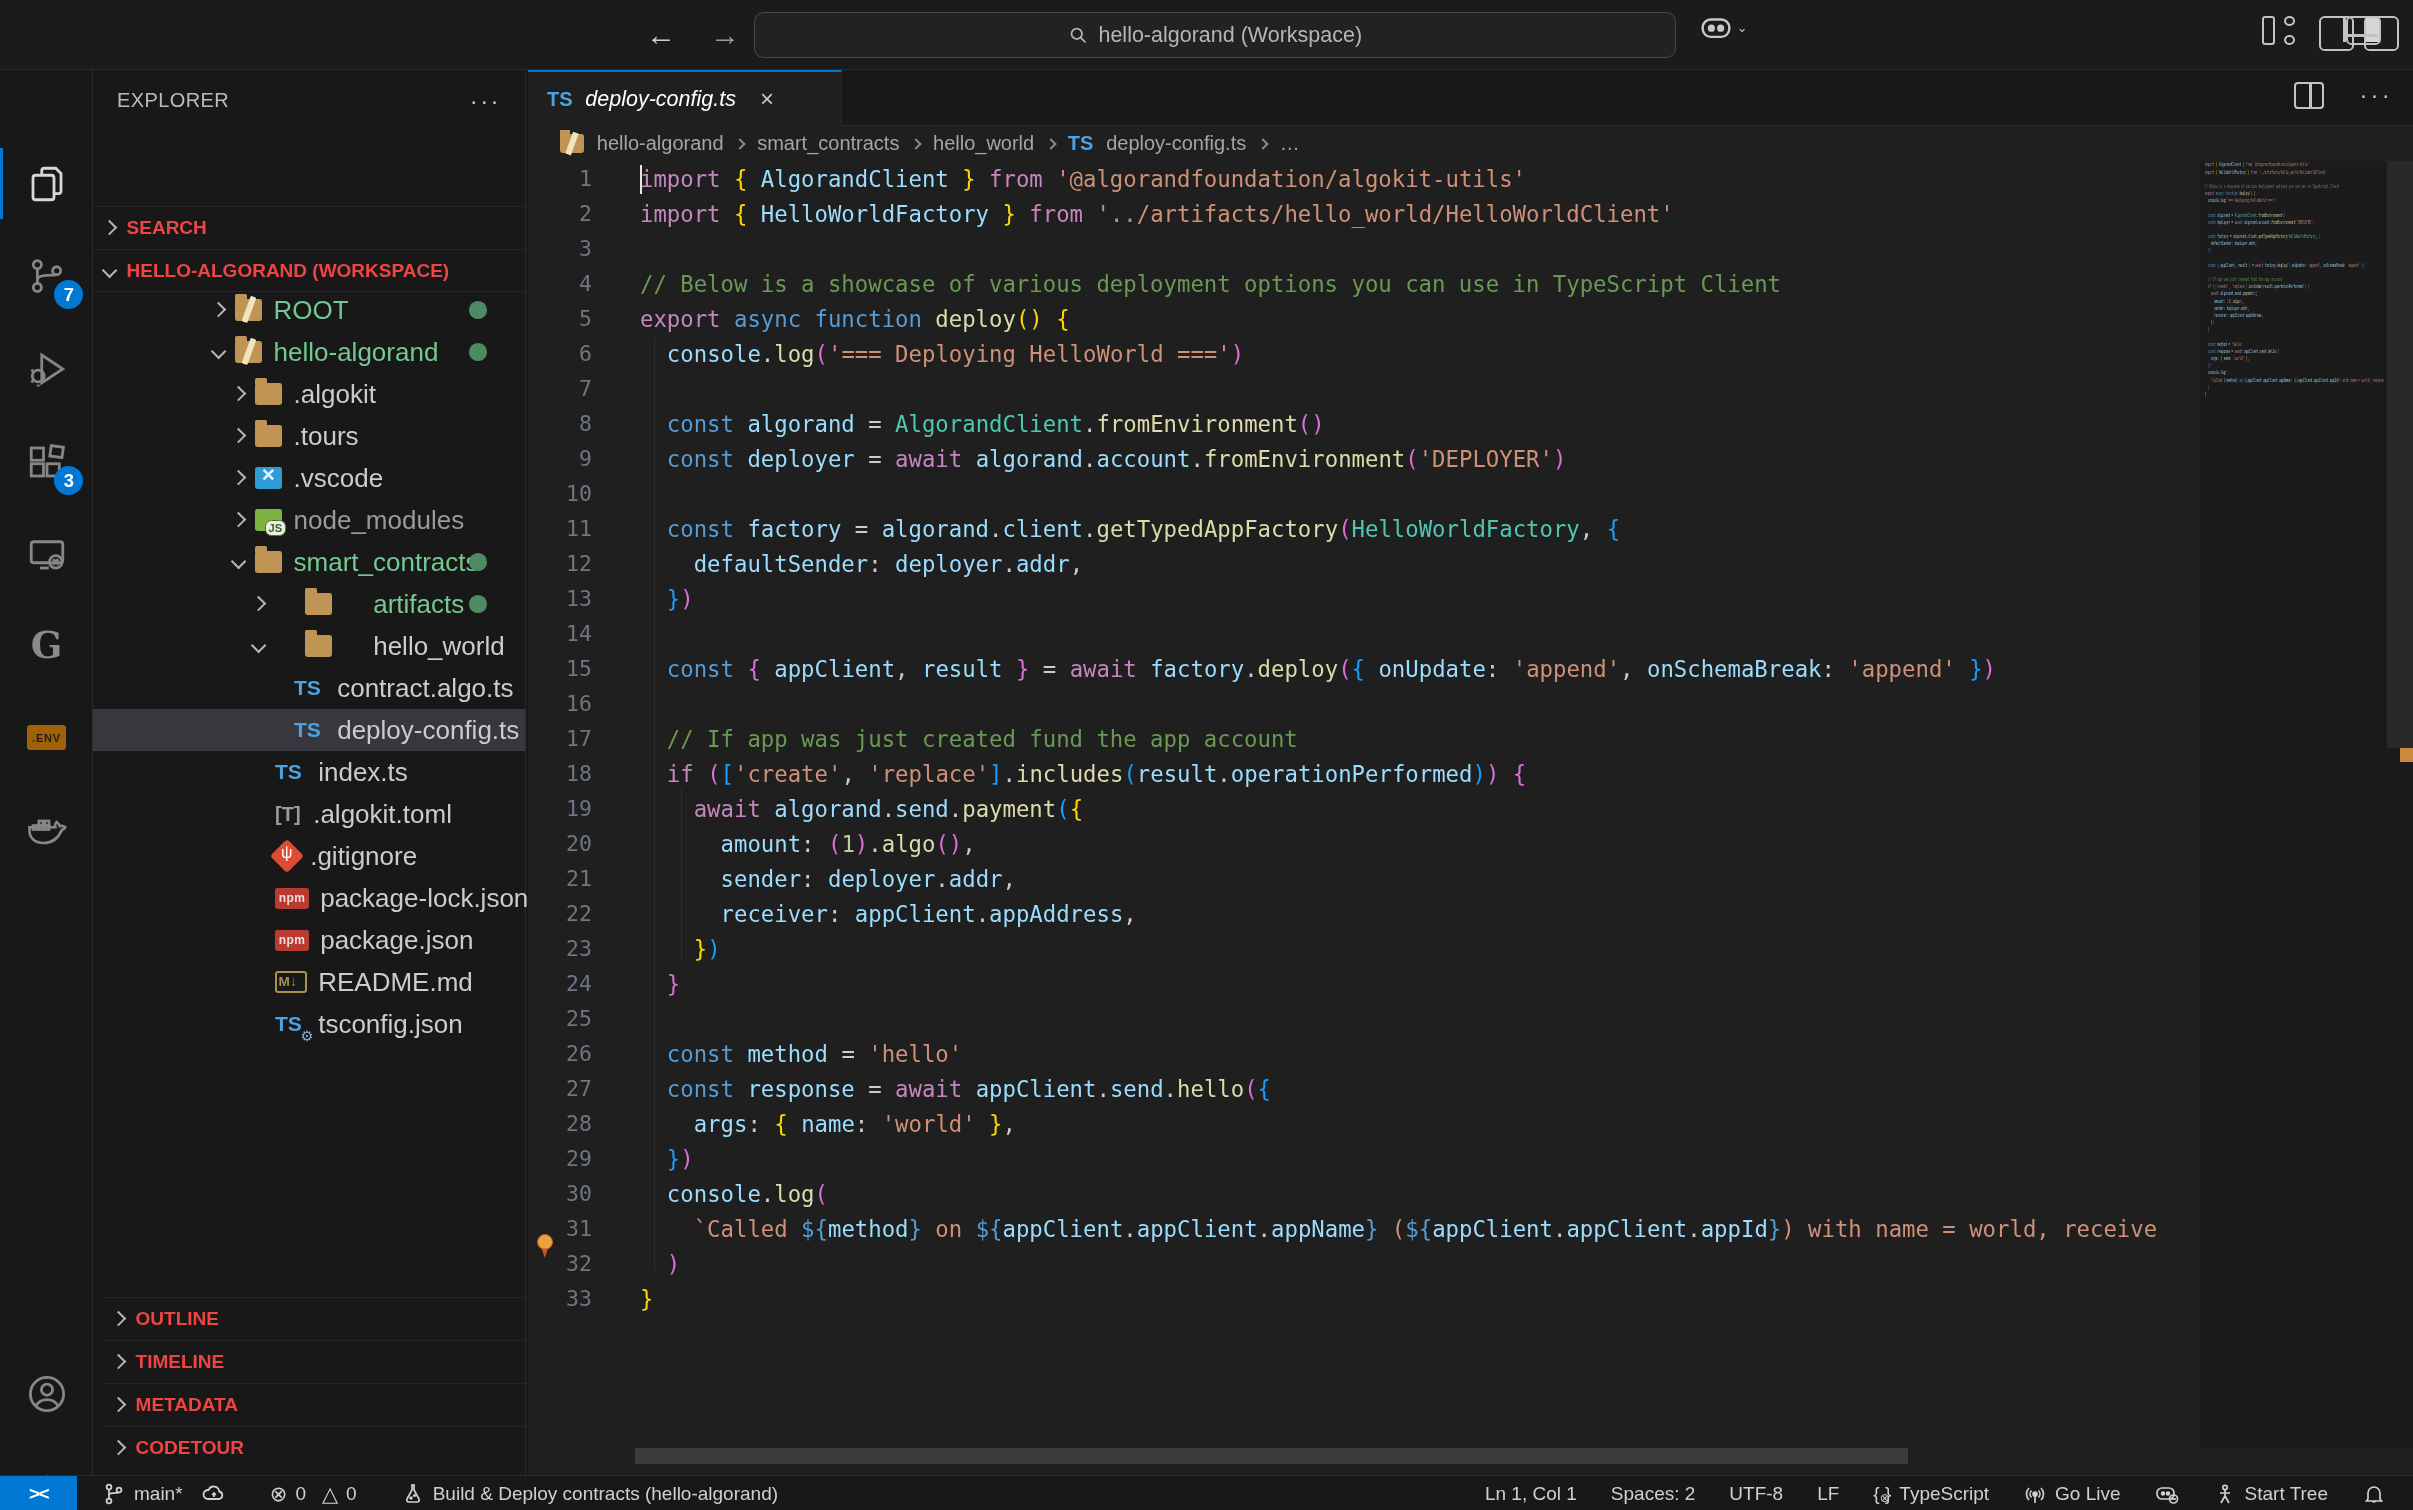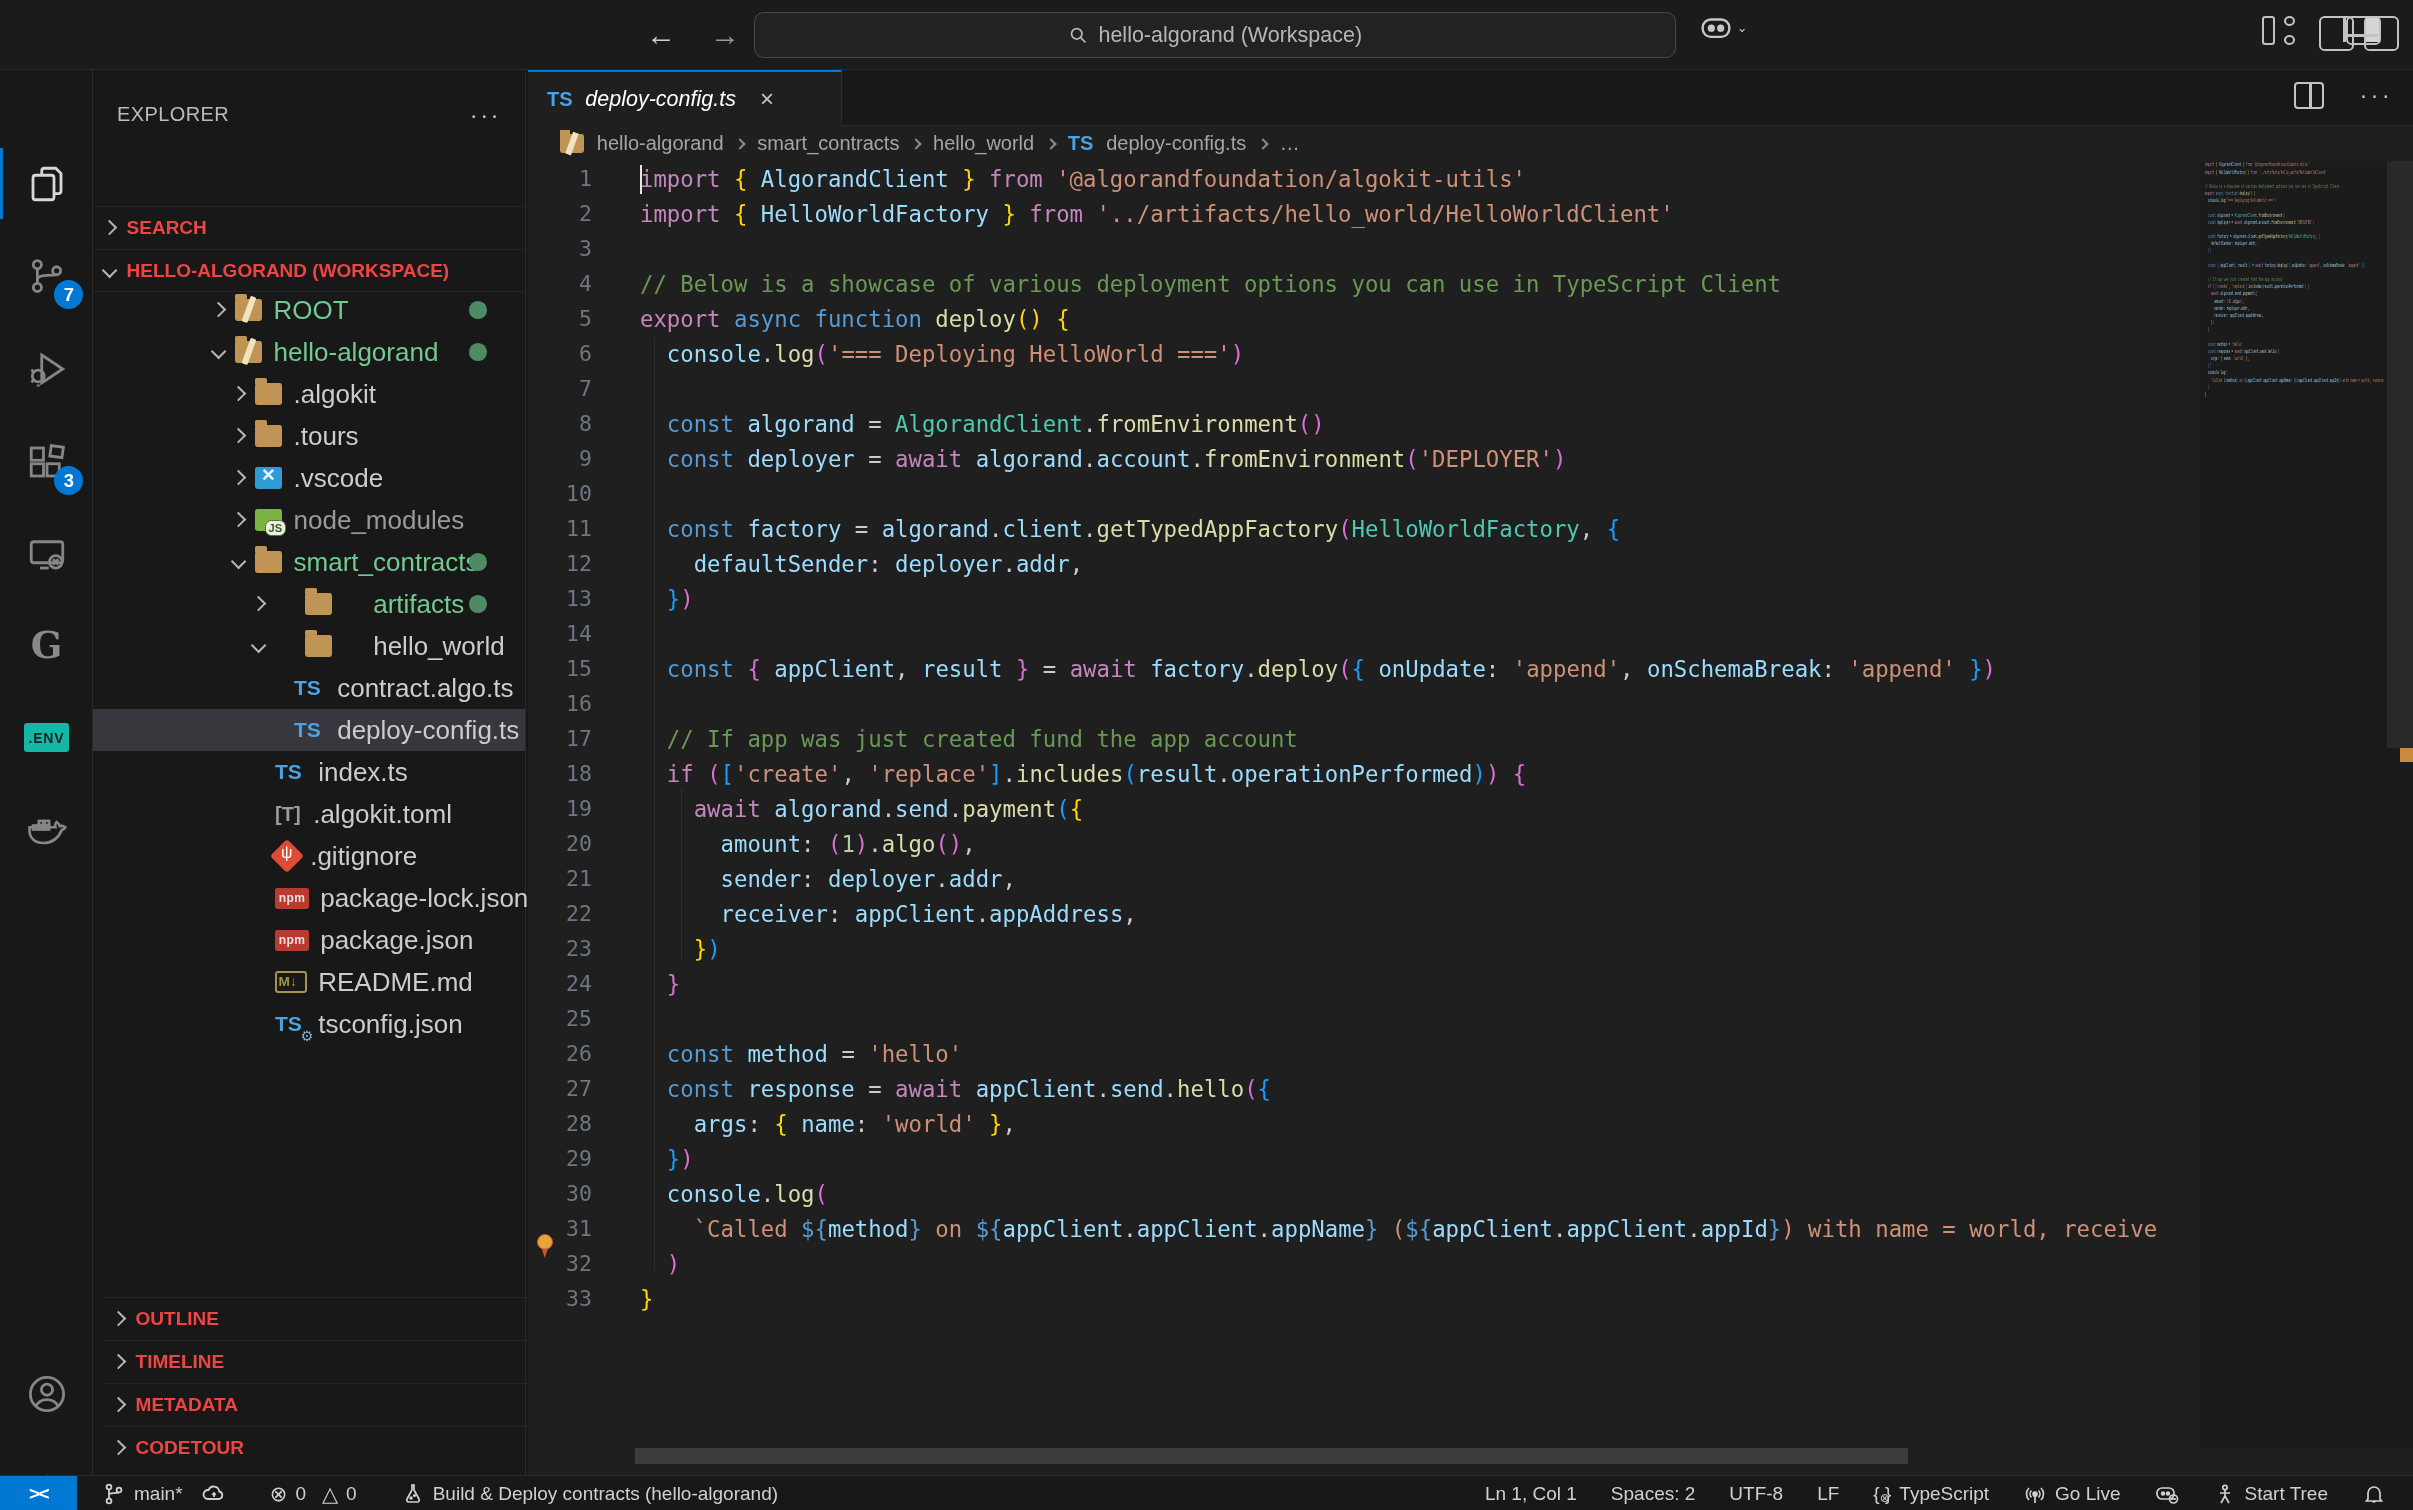--- a/index.html
+++ b/index.html
@@ -30,27 +30,27 @@
   
   .activitybar { position:absolute; left:0; top:70px; width:93px; height:1405px; background:#181818;
     border-right:0.8px solid #2b2b2b; }
   .act-item { position:absolute; left:0; width:93px; height:83px; display:flex; align-items:center; justify-content:center;
     color:#868686; }
   .act-item.active { color:#d7d7d7; }
   .act-item.active::before { content:""; position:absolute; left:0; top:6.4px; bottom:6.4px; width:3.2px; background:#0078d4; }
   .act-item svg { width:42px; height:42px; }
   .badge { position:absolute; right:9.6px; bottom:8px; min-width:29px; height:29px; border-radius:16px;
     background:#0078d4; color:#fff; font-size:18.4px; font-weight:bold; display:flex; align-items:center; justify-content:center; padding:0 4.8px; }
-  .env-chip { background:#14b8a6; color:#1e1e1e; font-weight:bold; font-size:14px; padding:6.4px 4.8px; border-radius:3.2px; letter-spacing:0.8px; }
+  .env-chip { background:#a16207; color:#1e1e1e; font-weight:bold; font-size:11px; padding:6.4px 4.8px; border-radius:3.2px; letter-spacing:0.8px; }
   .gitlens-g { font-size:37px; font-weight:bold; color:#8a8a8a; font-family:"DejaVu Serif", serif;}
 
   
   .sidebar { position:absolute; left:93px; top:70px; width:433px; height:1405px; background:#181818;
     border-right:0.8px solid #2b2b2b; }
-  .sb-header { position:absolute; left:0; top:14px; width:100%; height:61px; display:flex; align-items:center; padding:0 24px;
+  .sb-header { position:absolute; left:0; top:0; width:100%; height:61px; display:flex; align-items:center; padding:0 24px;
     color:#bbbbbb; font-size:20px; letter-spacing:0.4px; }
   .sb-header .more { margin-left:auto; color:#c5c5c5; font-size:24px; letter-spacing:2.4px; }
   .sb-section { position:absolute; left:0; width:100%; height:43px; display:flex; align-items:center; gap:11.2px;
     padding:0 11.2px; font-weight:bold; font-size:19px; color:#ef4444; border-top:0.8px solid #242424; }
   .chev { width:11.2px; height:11.2px; border-right:2.4px solid #b6b6b6; border-bottom:2.4px solid #b6b6b6; display:inline-block; flex:none; }
   .chev.right { transform:rotate(-45deg); }
   .chev.down { transform:rotate(45deg); }
   .tree { position:absolute; left:0; top:219px; width:100%; }
   .row { height:42px; display:flex; align-items:center; gap:11.2px; font-size:26px; position:relative; padding-right:16px;}
   .row.sel { background:#37373d; }

